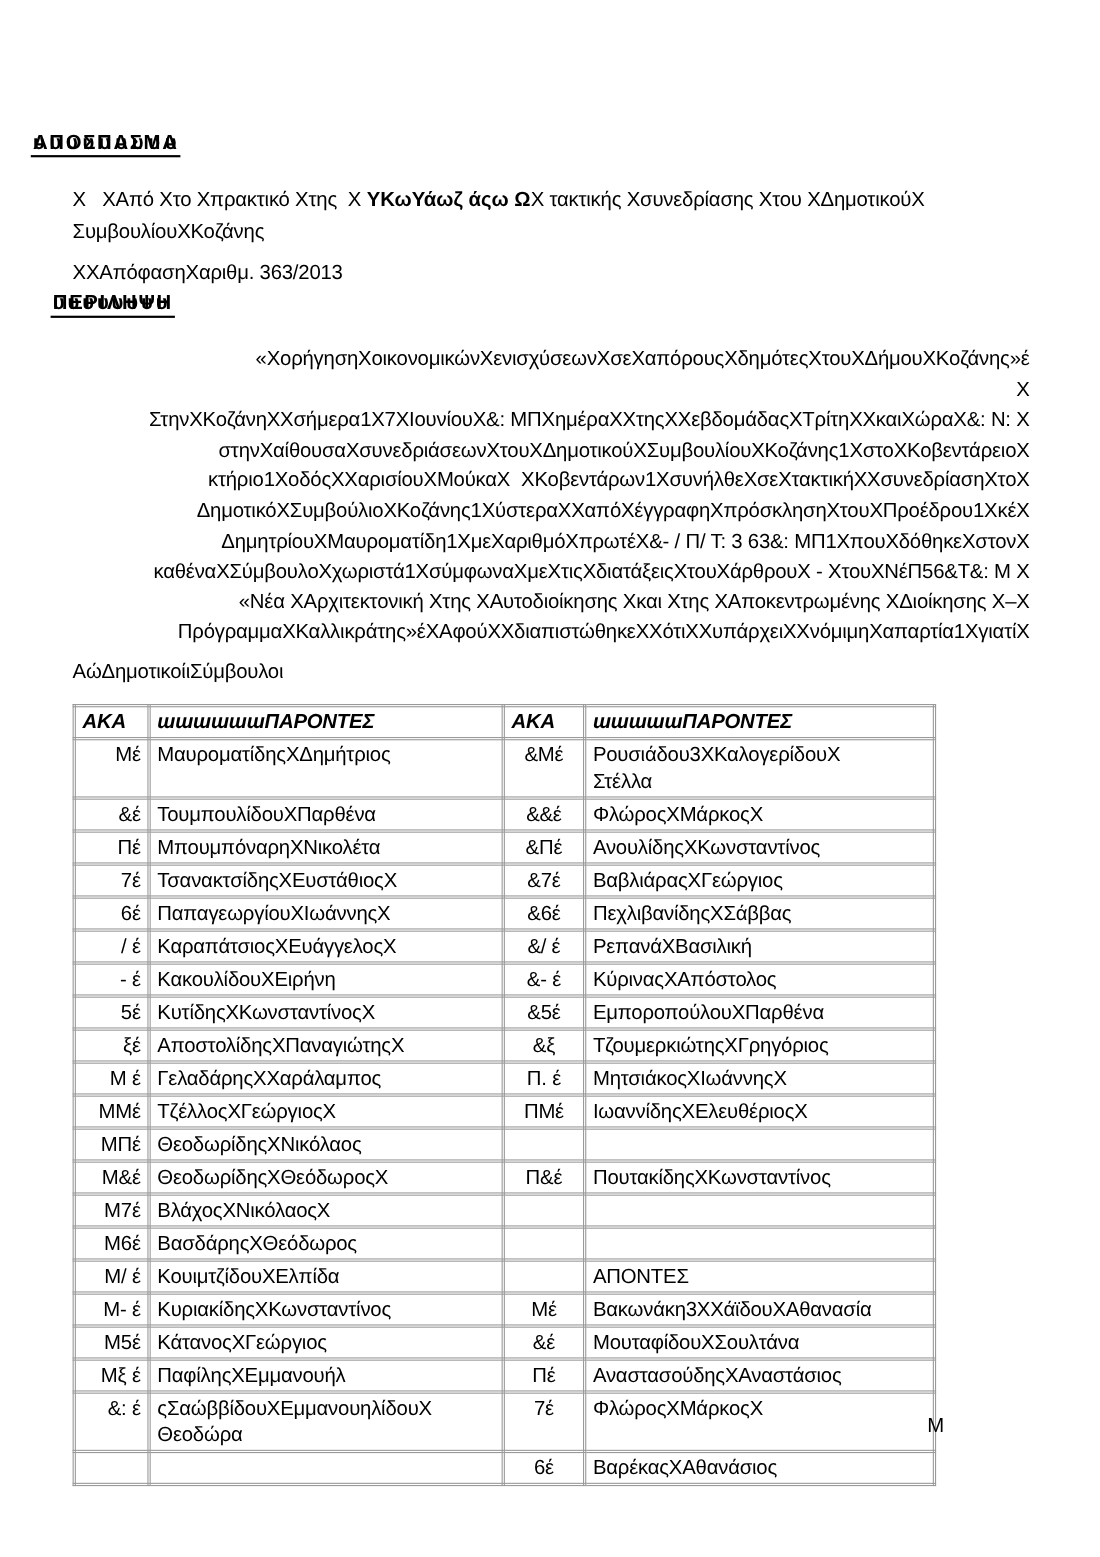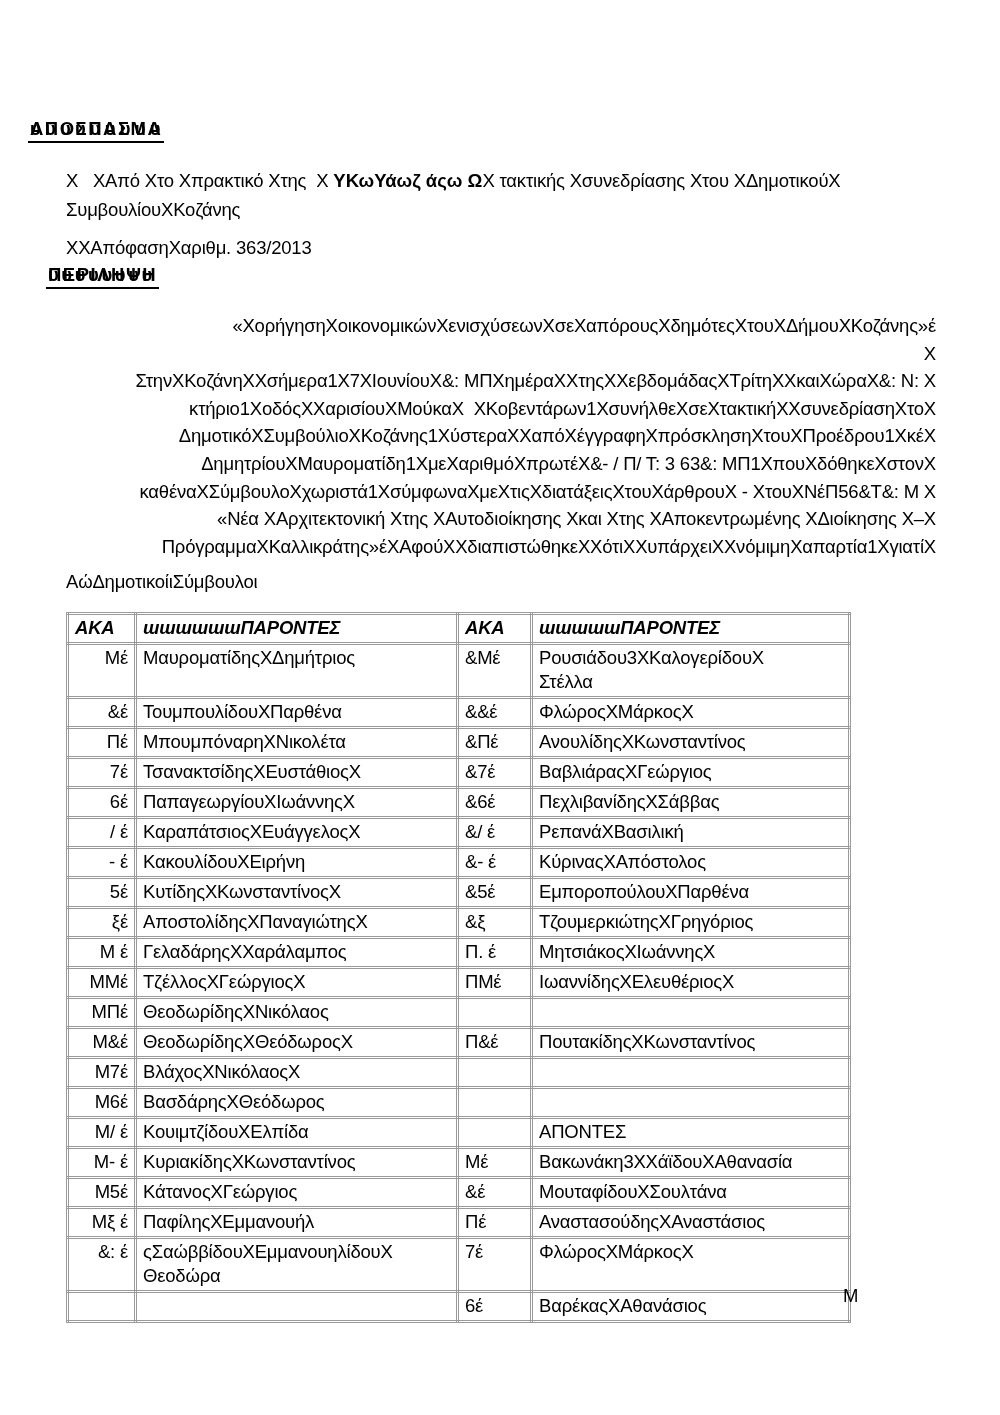--- a/index.html
+++ b/index.html
@@ -45,21 +45,21 @@
     padding:1px 6px 2px 6px;
     line-height:24px;
     height:24px;
     font-weight:normal;
     text-align:left;
     white-space:pre-line;
     overflow:hidden;
   }
   .council th{font-weight:bold;font-style:italic;}
   .council td.num-l{text-align:right;}
-  .council td.num-r{text-align:left;}
+  .council td.num-r{text-align:center;}
 
   .page-number{position:absolute;left:843px;top:1282px;line-height:28px;}
 </style>
 </head>
 <body>
 
 <div class="page">
   <div class="content">
 
     <div class="heading-wrap">
@@ -79,20 +79,21 @@
         <span class="base">ΠΕΡΙΛΗΨΗ</span>
         <span class="over s-over">υυυυυυυυ</span>
       </span>
     </div>
 
     <div class="blockpara">
       <div class="pline">«ΧορήγησηΧοικονομικώνΧενισχύσεωνΧσεΧαπόρουςΧδημότεςΧτουΧΔήμουΧΚοζάνης»έ</div>
       <div class="pline">Χ</div>
       <div>
           <div class="pline">ΣτηνΧΚοζάνηΧΧσήμερα1Χ7ΧΙουνίουΧ&amp;: ΜΠΧημέραΧΧτηςΧΧεβδομάδαςΧΤρίτηΧΧκαιΧώραΧ&amp;: Ν: Χ</div>
+          <div class="pline">στηνΧαίθουσαΧσυνεδριάσεωνΧτουΧΔημοτικούΧΣυμβουλίουΧΚοζάνης1ΧστοΧΚοβεντάρειοΧ</div>
           <div class="pline">κτήριο1ΧοδόςΧΧαρισίουΧΜούκαΧ  ΧΚοβεντάρων1ΧσυνήλθεΧσεΧτακτικήΧΧσυνεδρίασηΧτοΧ</div>
           <div class="pline">ΔημοτικόΧΣυμβούλιοΧΚοζάνης1ΧύστεραΧΧαπόΧέγγραφηΧπρόσκλησηΧτουΧΠροέδρου1ΧκέΧ</div>
           <div class="pline">ΔημητρίουΧΜαυροματίδη1ΧμεΧαριθμόΧπρωτέΧ&amp;- / Π/ Τ: 3 63&amp;: ΜΠ1ΧπουΧδόθηκεΧστονΧ</div>
           <div class="pline">καθέναΧΣύμβουλοΧχωριστά1ΧσύμφωναΧμεΧτιςΧδιατάξειςΧτουΧάρθρουΧ - ΧτουΧΝέΠ56&amp;Τ&amp;: Μ Χ</div>
           <div class="pline">«Νέα ΧΑρχιτεκτονική Χτης ΧΑυτοδιοίκησης Χκαι Χτης ΧΑποκεντρωμένης ΧΔιοίκησης Χ–Χ</div>
           <div class="pline">ΠρόγραμμαΧΚαλλικράτης»έΧΑφούΧΧδιαπιστώθηκεΧΧότιΧΧυπάρχειΧΧνόμιμηΧαπαρτία1ΧγιατίΧ</div>
         </div>
     </div>
 
     <p class="section-label">ΑώΔημοτικοίιΣύμβουλοι</p>

